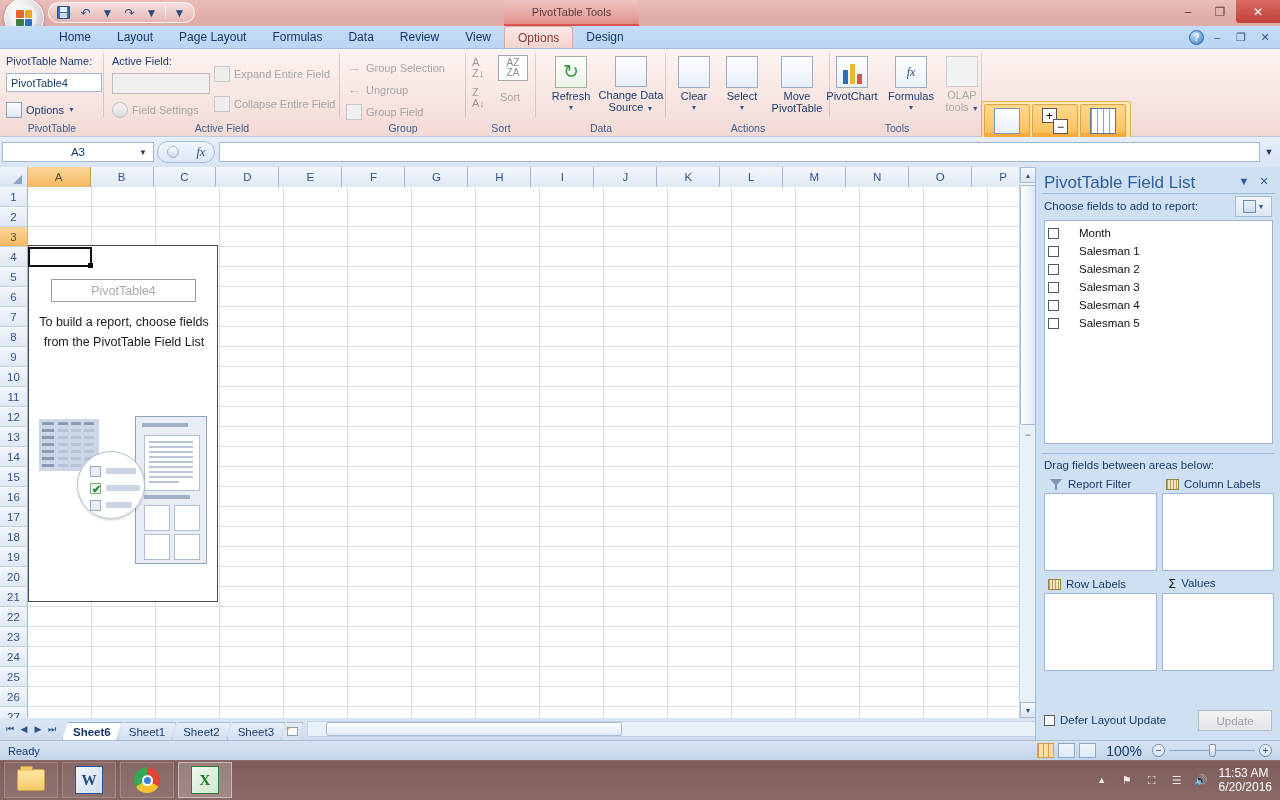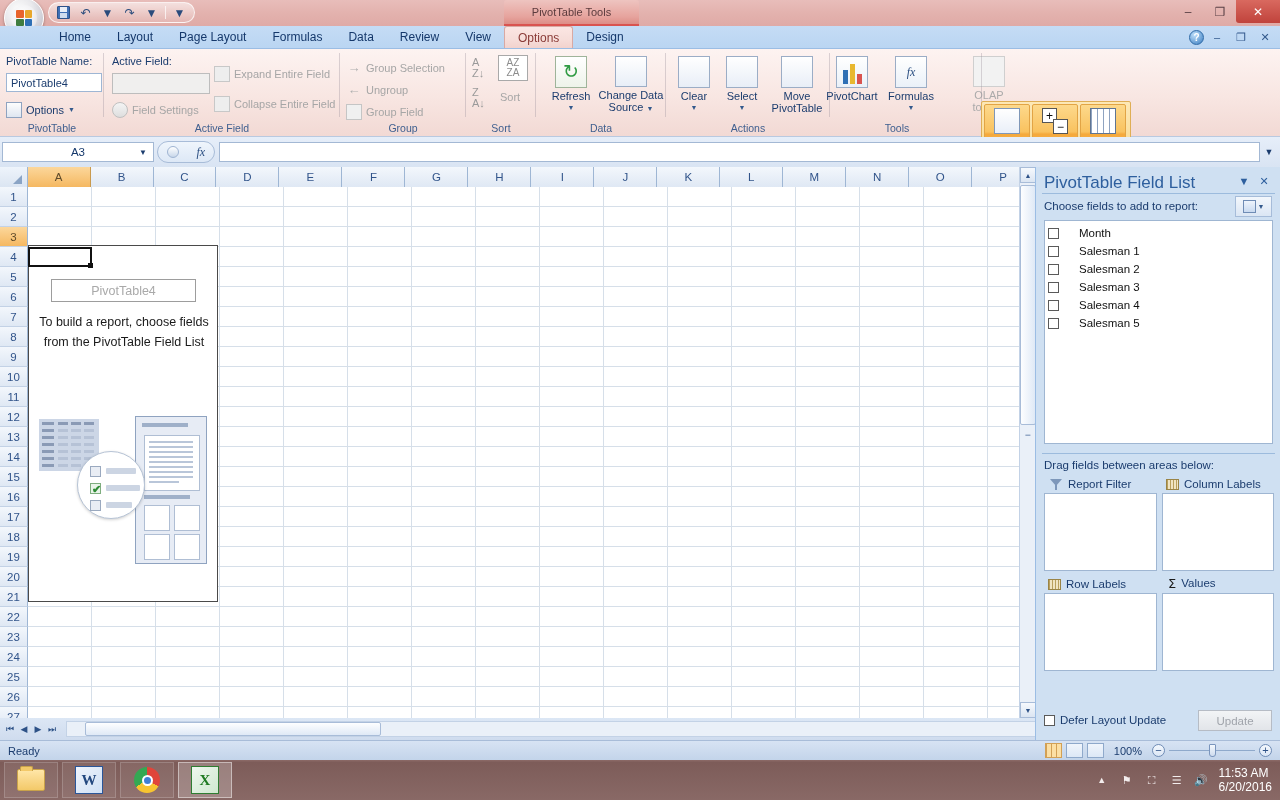--- a/index.html
+++ b/index.html
@@ -289,21 +289,21 @@
   
   .statusbar{
     position:absolute;left:0;top:740px;width:1280px;height:20px;
     background:linear-gradient(180deg,#d7e3f3,#c3d4ea);
     border-top:1px solid #a8bcd8;display:flex;align-items:center;
   }
   .status-text{font-size:11px;color:#1b3c6e;padding-left:8px;}
   .status-right{margin-left:auto;display:flex;align-items:center;gap:4px;padding-right:8px;}
   .viewbtn{width:17px;height:15px;border:1px solid #8fa9cb;background:linear-gradient(180deg,#f0f5fc,#dde8f6);position:relative;}
   .viewbtn.active{background:linear-gradient(180deg,#fcdfa4,#f5bf6a);border-color:#d2a055;}
-  .zoomlvl{font-size:11px;color:#1b3c6e;padding:0 6px;}
+  .zoomlvl{font-size:14px;color:#1b3c6e;padding:0 6px;}
   .zcirc{width:13px;height:13px;border-radius:50%;border:1px solid #6f8cb5;color:#2e5287;
     display:flex;align-items:center;justify-content:center;font-size:11px;line-height:11px;
     background:linear-gradient(180deg,#f4f8fd,#dbe6f5);}
   .ztrack{width:86px;height:1px;background:#8fa9cb;position:relative;}
   .zthumb{position:absolute;left:40px;top:-6px;width:7px;height:13px;
     background:linear-gradient(180deg,#f4f8fd,#cfdcee);border:1px solid #7a95bd;border-radius:1px 1px 3px 3px;}
 
   
   .fieldpane{
     position:absolute;left:1035px;top:167px;width:245px;height:573px;
@@ -549,21 +549,21 @@
           </div>
           <span>PivotChart</span>
         </div>
         <div class="bigbtn" style="position:absolute;left:72px;top:2px;width:54px;">
           <div class="bigico" style="background:linear-gradient(180deg,#fff,#eaf0f8);border:1px solid #9badc6;display:flex;align-items:center;justify-content:center;">
               <span class="fx">fx</span>
             </div>
           <span>Formulas</span>
           <span class="arrow-sm">▼</span>
         </div>
-        <div class="bigbtn dis" style="position:absolute;left:126px;top:2px;width:48px;margin-left:27px;">
+        <div class="bigbtn dis" style="position:absolute;left:126px;top:2px;width:48px;">
           <div class="bigico" style="background:#f2f2f2;border:1px solid #cfcfcf;"></div>
           <span>OLAP</span>
           <span><span>tools</span> <span class="arrow-sm">▼</span></span>
         </div>
       </div>
       <div class="glabel">Tools</div>
       <div class="gsep"></div>
     </div>
 
     <div class="group" style="left:982px;width:150px;">
@@ -740,20 +740,31 @@
     </div>
   </div>
 
   <div class="hsb">
     <div class="tabnav">
       <span>⏮</span>
       <span>◀</span>
       <span>▶</span>
       <span>⏭</span>
     </div>
+    <div class="sheet-tabs">
+      <div class="stab active">Sheet6</div>
+      <div class="stab">Sheet1</div>
+      <div class="stab">Sheet2</div>
+      <div class="stab">Sheet3</div>
+      <div class="newsheet">
+        <span style="display:inline-block;width:11px;height:9px;background:#fff;border:1px solid #8aa0bd;position:relative;">
+          <span style="position:absolute;left:-3px;top:-3px;color:#e8a33d;font-size:8px;line-height:8px;">✦</span>
+        </span>
+      </div>
+    </div>
     <div class="hsb-track">
       <div class="hthumb"></div>
     </div>
   </div>
 
   <div class="statusbar">
     <div class="status-text">Ready</div>
     <div class="status-right">
       <div class="viewbtn active" style="background:
            repeating-linear-gradient(90deg,#d2a055 0 1px,#fcdfa4 1px 5px),

